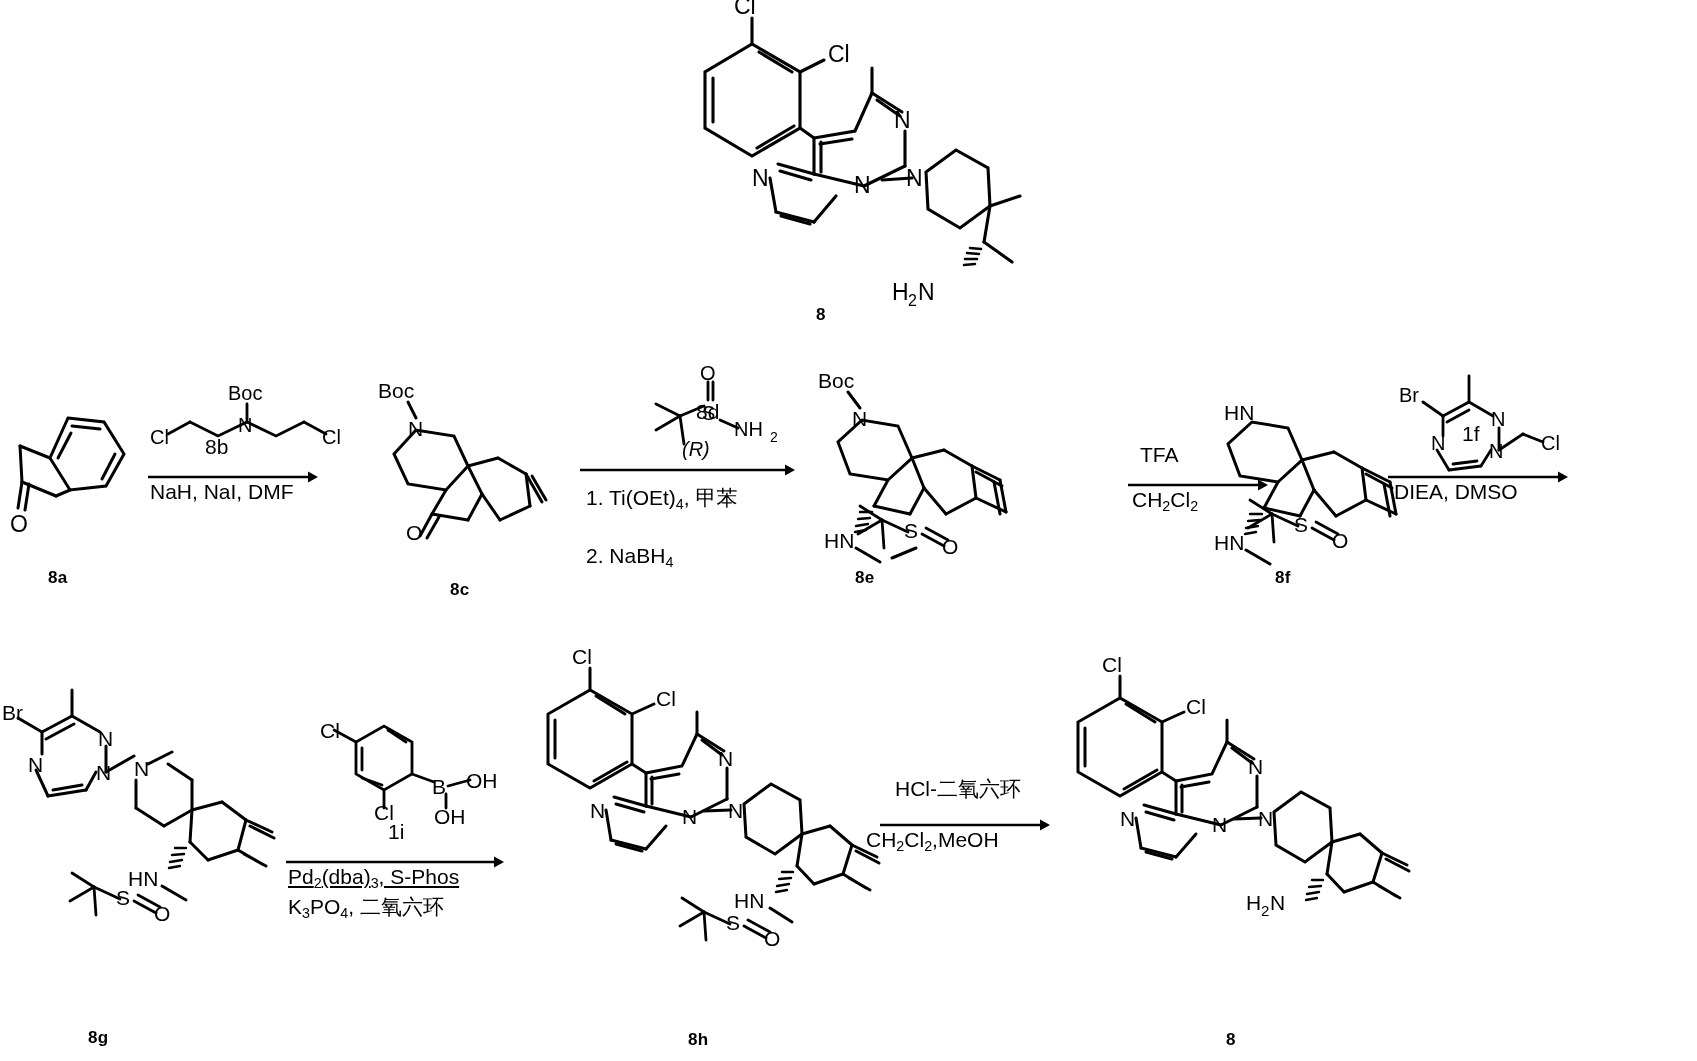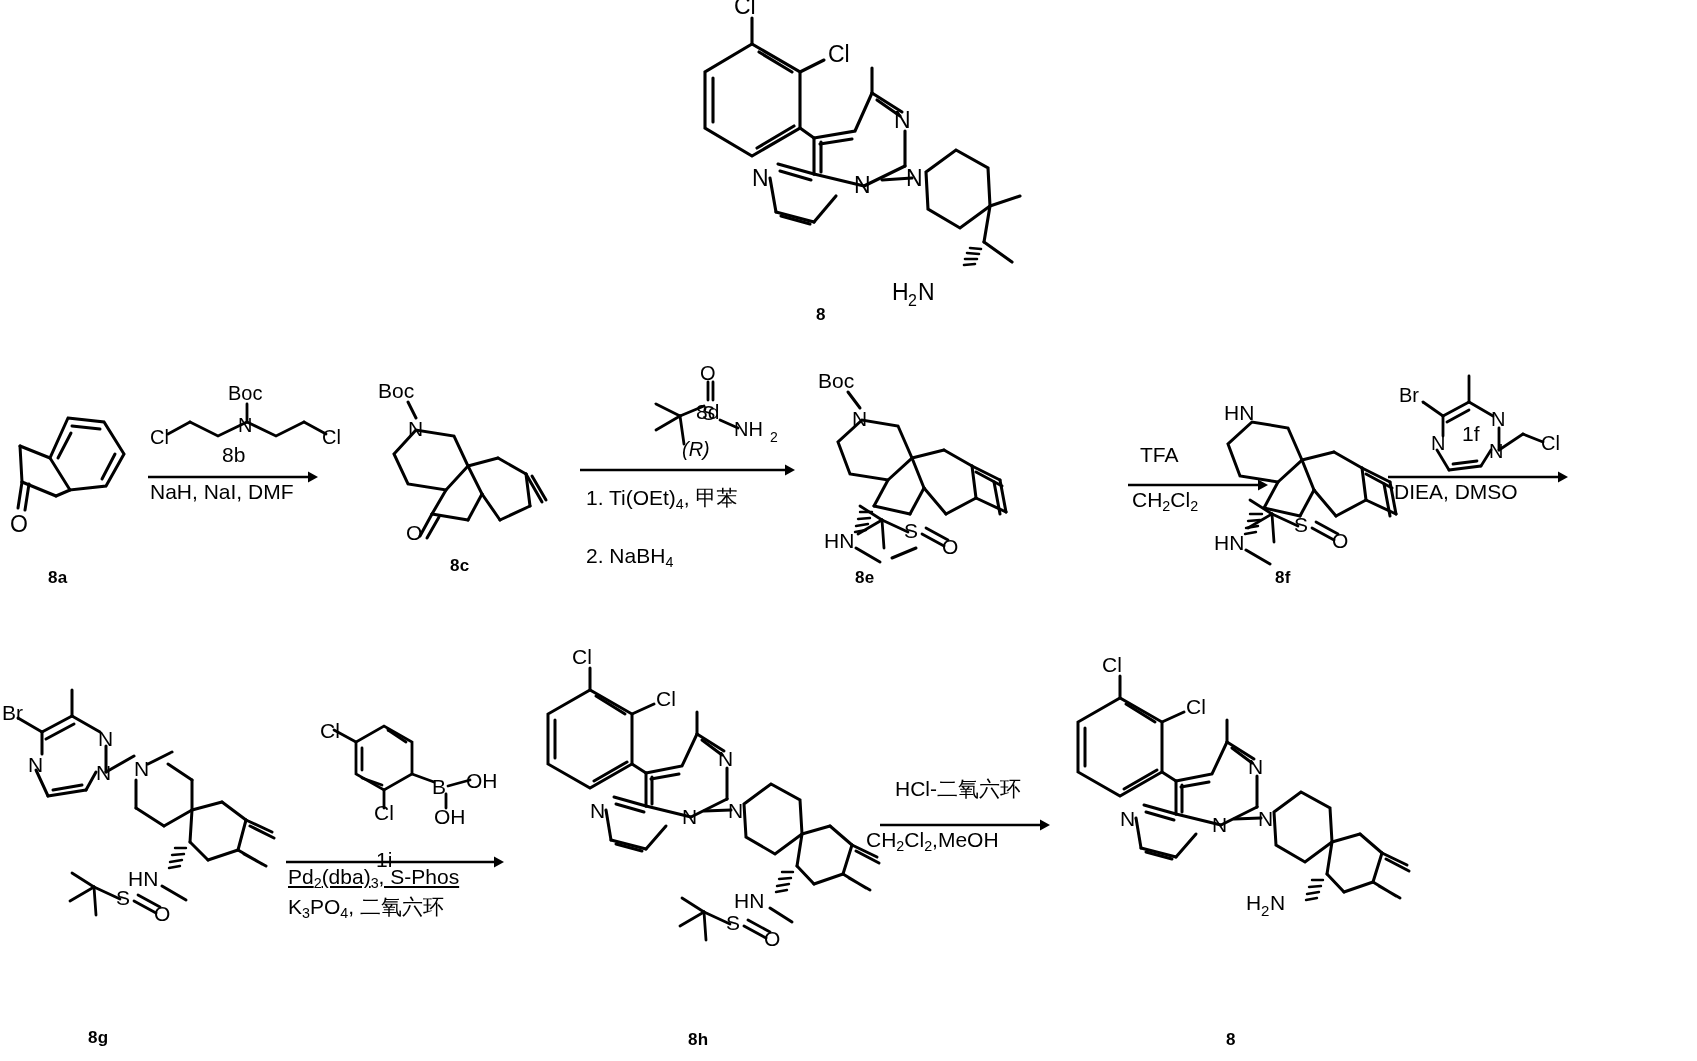--- a/index.html
+++ b/index.html
@@ -107,21 +107,21 @@
         <path d="M154 44 L176 56"></path>
       </g>
       <g class="cn" font-size="20">
         <text x="78" y="22">Boc</text>
         <text x="88" y="54">N</text>
         <text x="0" y="66">Cl</text>
         <text x="172" y="66">Cl</text>
       </g>
     </svg>
   </div>
-  <div class="abs condb" style="left:222px;top:435px;margin-top:8px;">8b</div>
+  <div class="abs condb" style="left:205px;top:435px;">8b</div>
   <div class="abs" style="left:148px;top:470px;">
     <svg width="170" height="14" viewBox="0 0 170 14">
         <g stroke="#000" stroke-width="2.6" fill="#000">
           <path d="M0 7 L160 7"></path>
           <path d="M160 1.5 L170 7 L160 12.5 Z" stroke="none"></path>
         </g>
       </svg>
   </div>
   <div class="abs cond" style="left:150px;top:480px;">NaH, NaI, DMF</div>
 
@@ -142,21 +142,21 @@
         <path d="M156 96 L172 124 M162 98 L176 122"></path>
         <path d="M62 136 L50 158 M69 139 L57 160"></path>
       </g>
       <g class="cn" font-size="21">
         <text x="8" y="20">Boc</text>
         <text x="38" y="58">N</text>
         <text x="36" y="162">O</text>
       </g>
     </svg>
   </div>
-  <div class="abs lbl" style="left:450px;top:556px;">8c</div>
+  <div class="abs lbl" style="left:450px;top:580px;">8c</div>
 
   <div class="abs" style="left:620px;top:358px;">
     <svg width="185" height="100" viewBox="0 0 185 100">
       <g stroke="#000" stroke-width="2.8" fill="none" stroke-linecap="round">
         <path d="M88 42 L88 24 M93 42 L93 24"></path>
         <path d="M60 58 L84 48"></path>
         <path d="M60 58 L36 46"></path>
         <path d="M60 58 L36 72"></path>
         <path d="M60 58 L64 86"></path>
         <path d="M100 62 L118 70"></path>
@@ -395,21 +395,21 @@
       </g>
       <g class="cn" font-size="21">
         <text x="0" y="48">Cl</text>
         <text x="54" y="130">Cl</text>
         <text x="112" y="104">B</text>
         <text x="146" y="98">OH</text>
         <text x="114" y="134">OH</text>
       </g>
     </svg>
   </div>
-  <div class="abs condb" style="left:376px;top:820px;margin-top:28px;">1i</div>
+  <div class="abs condb" style="left:388px;top:820px;">1i</div>
   <div class="abs" style="left:286px;top:855px;">
     <svg width="218" height="14" viewBox="0 0 218 14">
         <g stroke="#000" stroke-width="2.6" fill="#000">
           <path d="M0 7 L208 7"></path>
           <path d="M208 1.5 L218 7 L208 12.5 Z" stroke="none"></path>
         </g>
       </svg>
   </div>
   <div class="abs cond" style="left:288px;top:865px;text-decoration:underline;">Pd<sub>2</sub>(dba)<sub>3</sub>, S-Phos</div>
   <div class="abs cond" style="left:288px;top:893px;">K<sub>3</sub>PO<sub>4</sub>, 二氧六环</div>

